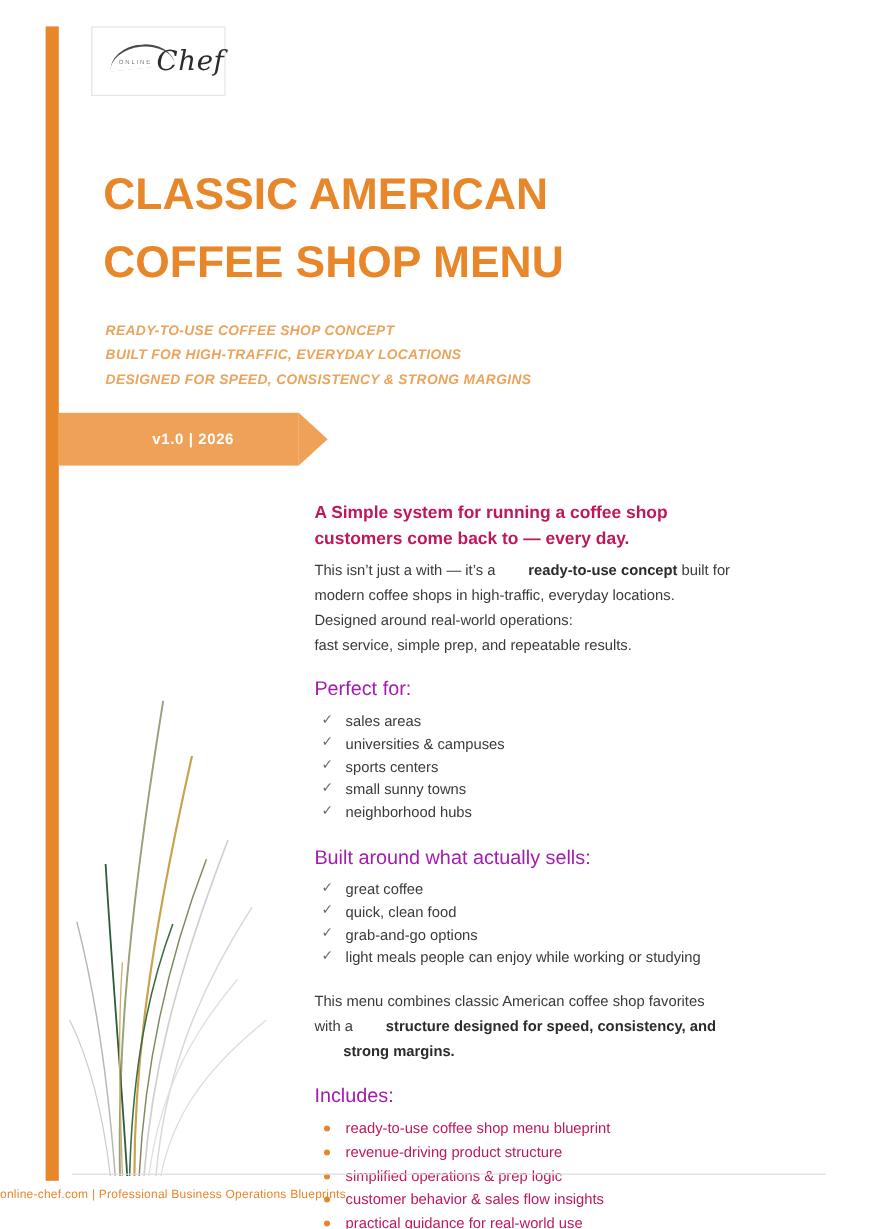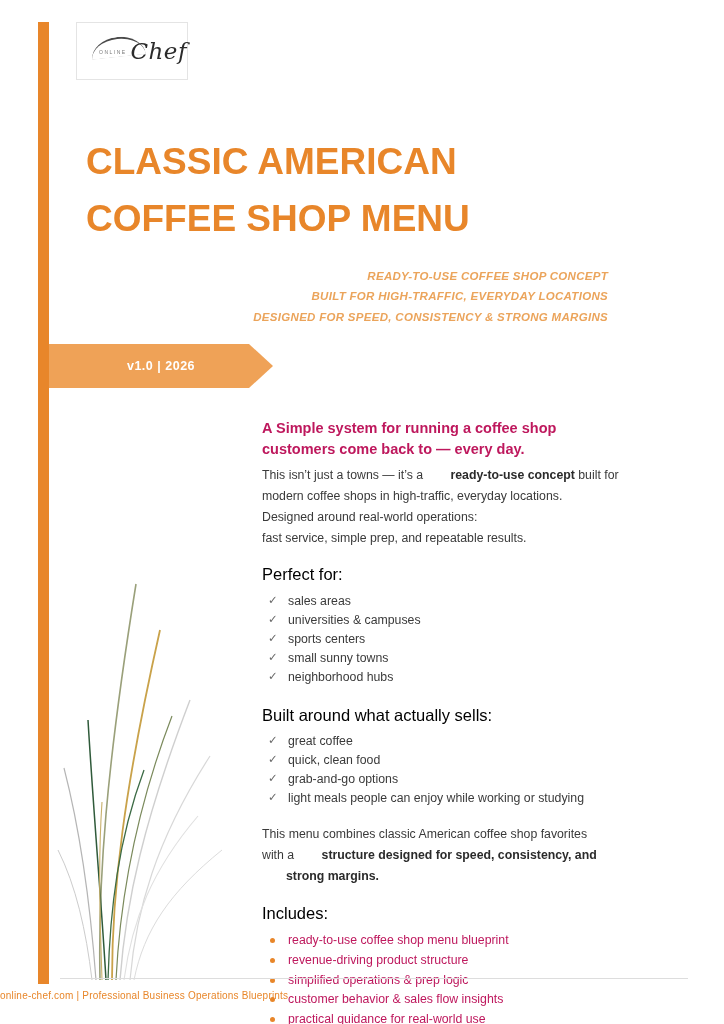--- a/index.html
+++ b/index.html
@@ -89,21 +89,20 @@
     color: #E8862A;
     letter-spacing: 0px;
   }
 
   
   .subtitle {
     position: absolute;
     left: 88px;
     top: 266px;
     width: 520px;
-    text-align: right;
   }
   .subtitle div {
     font-size: 11.5px;
     font-style: italic;
     font-weight: bold;
     color: #EBA45B;
     letter-spacing: 0.3px;
     line-height: 1.78;
     text-transform: uppercase;
   }
@@ -165,21 +164,21 @@
 
   .para {
     font-size: 12.3px;
     color: #3a3a3a;
     line-height: 1.45;
     margin: 0 0 3px 0;
   }
   .para b { font-weight: bold; color: #2b2b2b; padding-left: 24px; }
 
   .sec-head {
-    color: #000000;
+    color: #a21caf;
     font-size: 16.5px;
     font-weight: normal;
     margin: 18px 0 7px 0;
     line-height: 1.2;
   }
 
   ul.checks {
     list-style: none;
     margin: 0;
     padding: 0 0 0 4px;
@@ -288,21 +287,21 @@
     <path d="M52 460 C 46 410, 36 366, 18 330" stroke="#cccccc" stroke-width="1" fill="none"></path>
   </svg>
 
   <div class="content">
 
     <div class="lead">
       <div>A Simple system for running a coffee shop</div>
       <div>customers come back to — every day.</div>
     </div>
 
-    <p class="para"><span>This isn’t just a towns — it’s a </span><b>ready-to-use concept</b><span> built for</span></p>
+    <p class="para"><span>This isn’t just a with — it’s a </span><b>ready-to-use concept</b><span> built for</span></p>
     <p class="para">modern coffee shops in high-traffic, everyday locations.</p>
     <p class="para">Designed around real-world operations:</p>
     <p class="para">fast service, simple prep, and repeatable results.</p>
 
     <h2 class="sec-head">Perfect for:</h2>
     <ul class="checks">
       <li><span class="tick">✓</span><span>sales areas</span></li>
       <li><span class="tick">✓</span><span>universities &amp; campuses</span></li>
       <li><span class="tick">✓</span><span>sports centers</span></li>
       <li><span class="tick">✓</span><span>small sunny towns</span></li>

